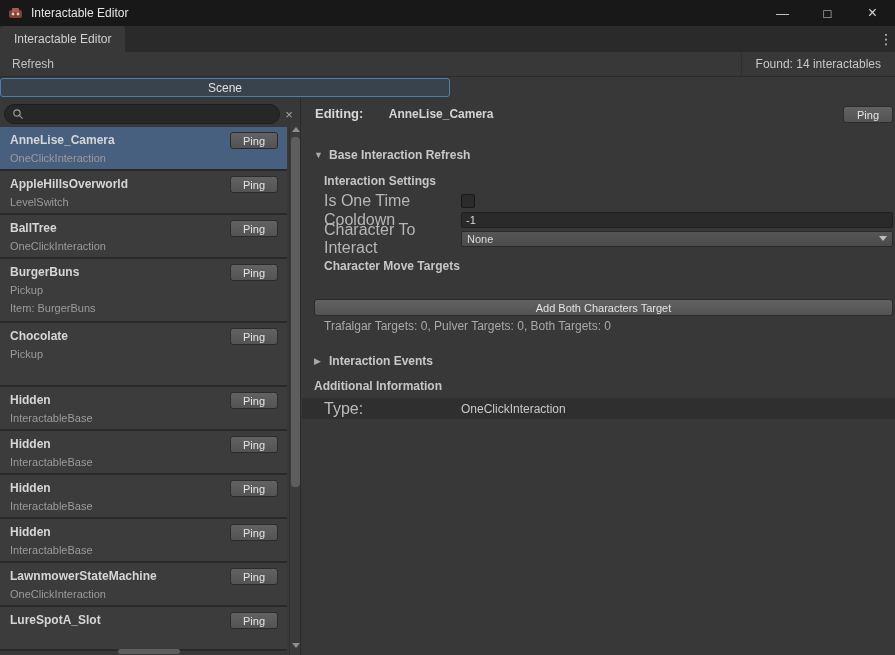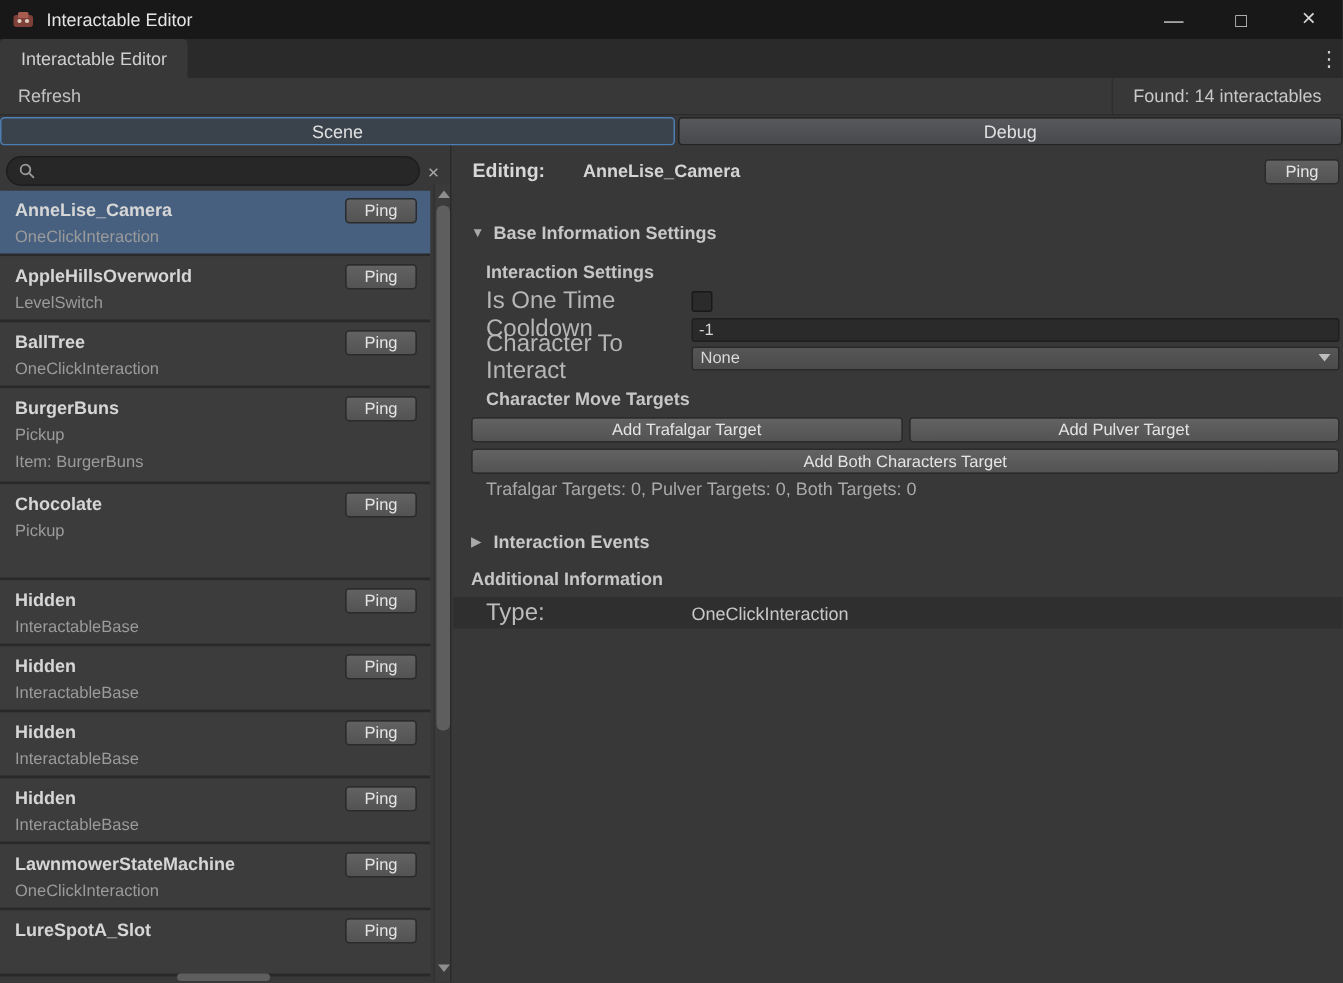--- a/index.html
+++ b/index.html
@@ -114,21 +114,20 @@
     <div class="tab-menu">⋮</div>
   </div>
 
   <div class="toolbar">
     <div class="toolbar-btn">Refresh</div>
     <div class="found-label">Found: 14 interactables</div>
   </div>
 
   <div class="view-tabs">
     <div class="view-tab scene">Scene</div>
-    <div class="view-tab debug">Debug</div>
   </div>
 
   <div class="left-panel">
 
     <div class="search-field">
       <svg width="12" height="12" viewBox="0 0 12 12">
         <circle cx="5" cy="5" r="3.2" fill="none" stroke="#9a9a9a" stroke-width="1.2"></circle>
         <line x1="7.6" y1="7.6" x2="10.6" y2="10.6" stroke="#9a9a9a" stroke-width="1.2"></line>
       </svg>
       <input class="search-input" value="" style="">
@@ -224,21 +223,21 @@
   <div class="right-panel">
 
     <div class="insp-header">
       <span class="editing-label">Editing:</span>
       <span class="editing-value">AnneLise_Camera</span>
       <div class="btn header-ping">Ping</div>
     </div>
 
     <div class="foldout" style="top:50px">
       <span class="fold-arrow">▼</span>
-      <span class="fold-label">Base Information Settings</span>
+      <span class="fold-label">Base Interaction Refresh</span>
     </div>
 
     <div class="section-h" style="top:77px">Interaction Settings</div>
 
     <div class="prop-row" style="top:95px">
       <span class="prop-label">Is One Time</span>
       <div class="prop-field">
         <div class="checkbox"></div>
       </div>
     </div>
@@ -255,24 +254,20 @@
       <div class="prop-field">
         <div class="dropdown">
           <span>None</span>
           <span class="dd-arrow"></span>
         </div>
       </div>
     </div>
 
     <div class="section-h" style="top:162px">Character Move Targets</div>
 
-    <div class="target-btn-row">
-      <div class="btn target-btn">Add Trafalgar Target</div>
-      <div class="btn target-btn">Add Pulver Target</div>
-    </div>
 
     <div class="btn both-btn">Add Both Characters Target</div>
 
     <div class="summary">Trafalgar Targets: 0, Pulver Targets: 0, Both Targets: 0</div>
 
     <div class="foldout" style="top:256px">
       <span class="fold-arrow">▶</span>
       <span class="fold-label">Interaction Events</span>
     </div>
 

